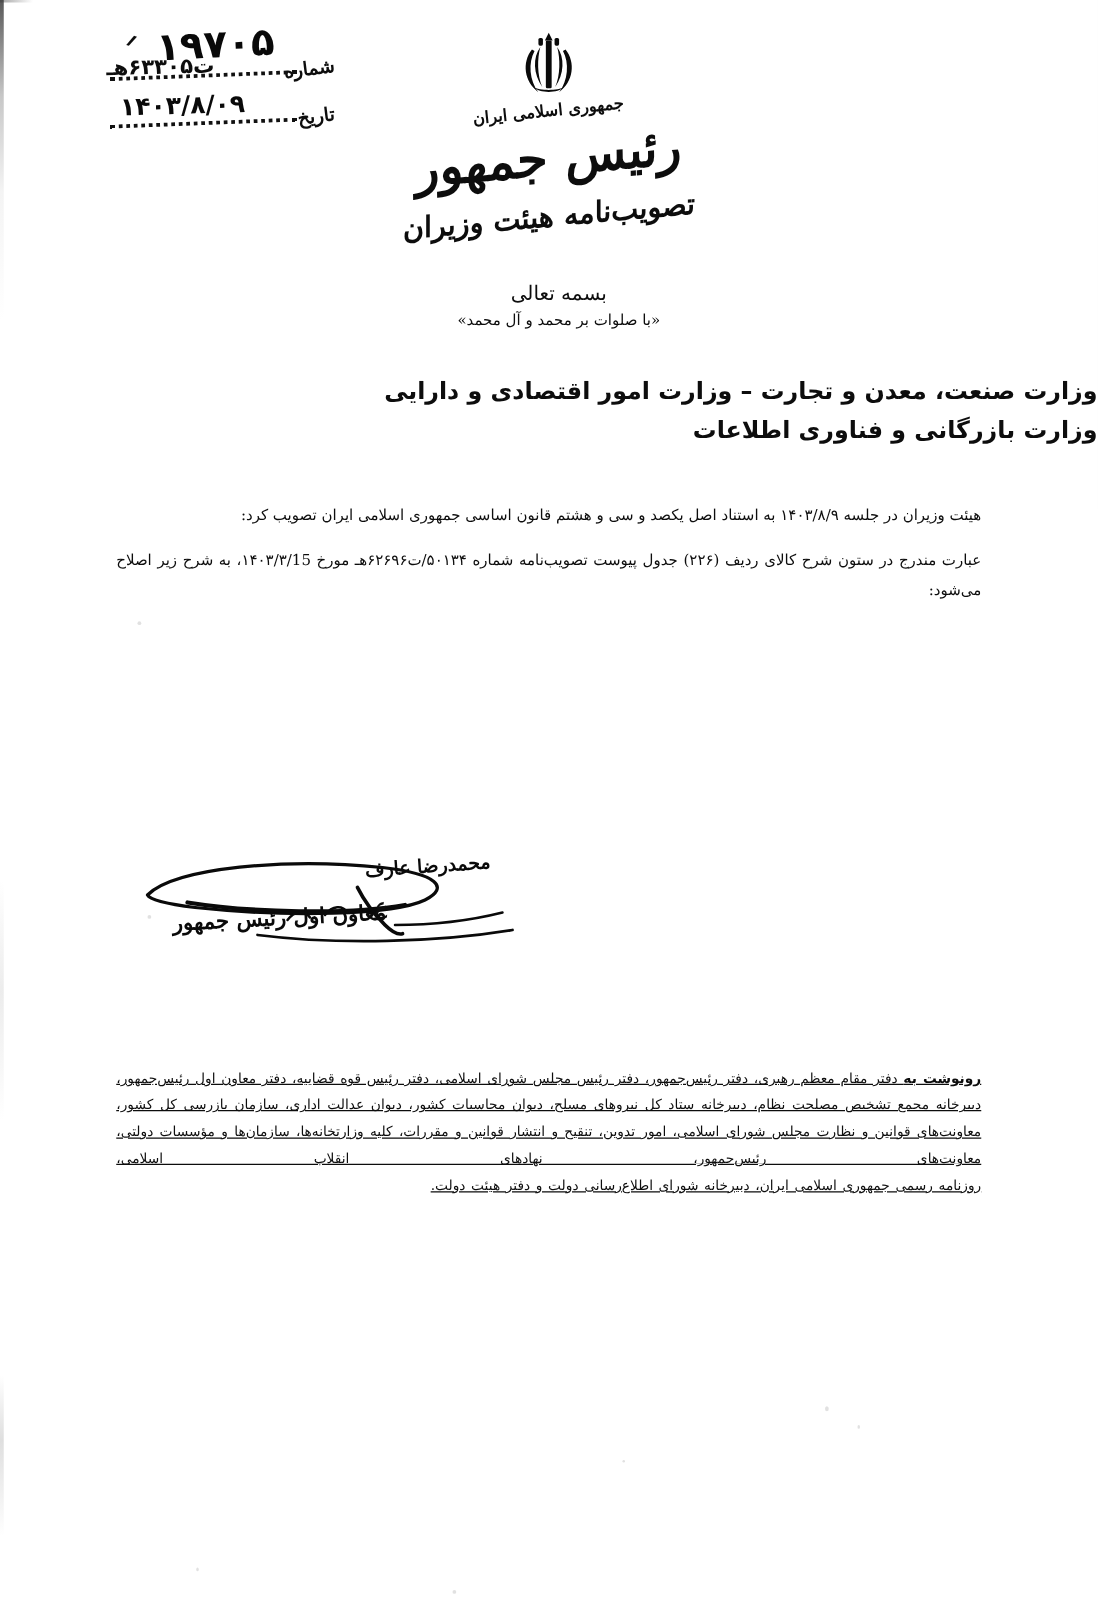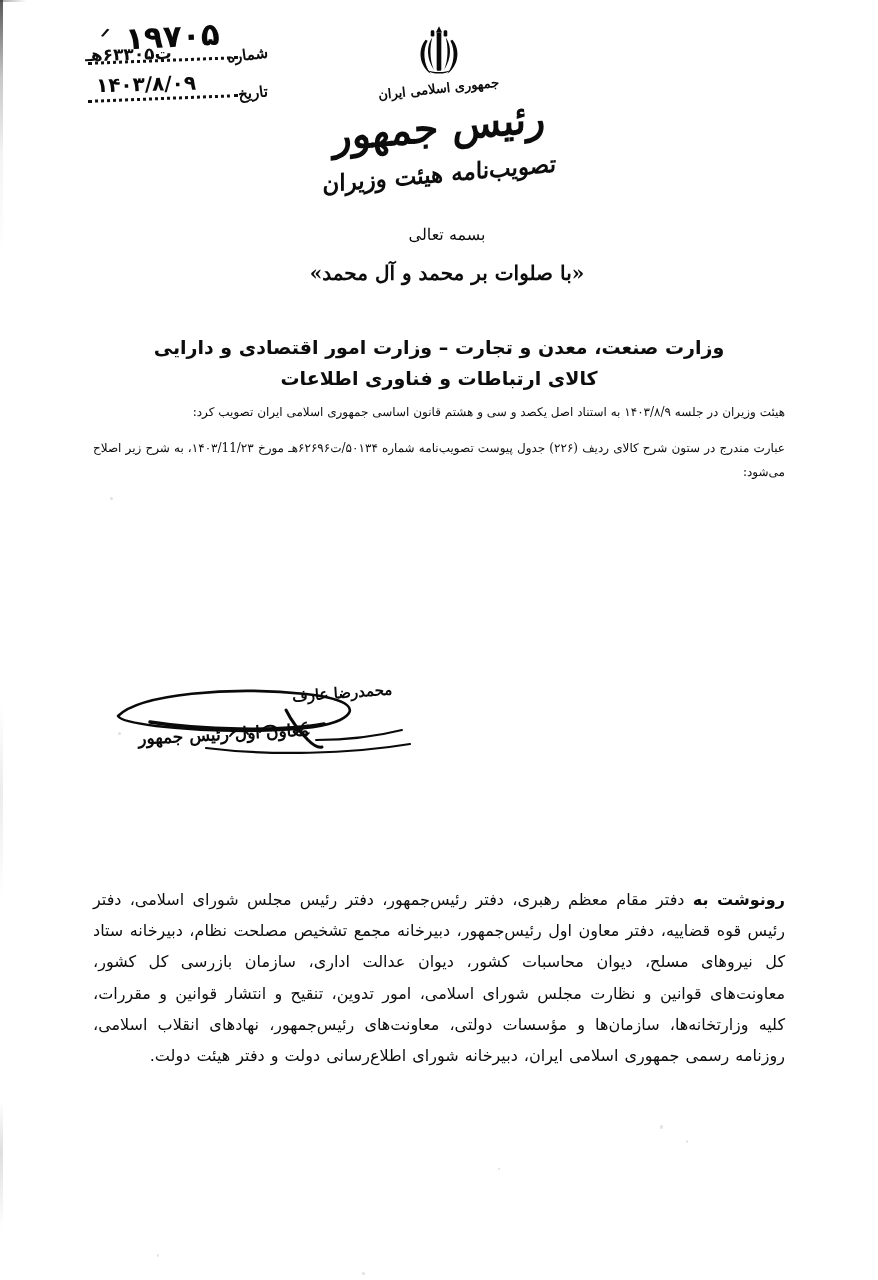--- a/index.html
+++ b/index.html
@@ -96,29 +96,28 @@
     display:inline-block;
     letter-spacing:-1.5px;
   }
 
   
   .basmala{
     position:absolute;left:16px;right:0;top:225px;text-align:center;
     font-family:"DejaVu Serif","Liberation Serif",serif;
   }
   .basmala-1{font-size:16px;font-weight:500;letter-spacing:-.5px;}
-  .basmala-2{font-size:20px;font-weight:700;margin-top:17px;letter-spacing:-.5px;}
+  .basmala-2{font-size:12px;font-weight:400;margin-top:5px;letter-spacing:-.5px;}
 
   
   .addressees{
-    position:absolute;left:0;right:0;top:298px;text-align:center;
+    position:absolute;left:0;right:0;top:298px;
     font-family:"DejaVu Sans","Liberation Sans",sans-serif;
     font-weight:700;font-size:19px;line-height:1.65;
     letter-spacing:-.3px;
-    margin-top:34px;
   }
 
   
   .body-text{
     position:absolute;right:93px;left:93px;top:400px;
     font-family:"DejaVu Serif","Liberation Serif",serif;
     font-size:12px;line-height:2.05;text-align:justify;
     text-align-last:right;
     letter-spacing:-.2px;
   }
@@ -150,26 +149,27 @@
   .sig-initials{
     position:absolute;left:300px;top:55px;
     font-family:"DejaVu Serif","Liberation Serif",serif;
     font-size:17px;font-weight:700;
     transform:rotate(-8deg) skewX(-12deg);
     letter-spacing:-2px;
   }
 
   
   .copies{
-    position:absolute;right:93px;left:93px;top:884px;
-    font-family:"DejaVu Sans","Liberation Sans",sans-serif;
-    font-size:16px;line-height:1.95;
+    position:absolute;right:93px;left:93px;top:852px;
+    font-family:"DejaVu Sans","Liberation Sans",sans-serif;
+    font-size:11px;line-height:1.95;
     text-align:justify;text-align-last:justify;
     word-spacing:1px;
     letter-spacing:.2px;
+    text-decoration:underline;
   }
   .copies b{font-weight:700;}
   .copies .last-line{text-align-last:right;}
 
   
   .speck{position:absolute;background:#c9c9c9;border-radius:50%;opacity:.55;}
 </style>
 </head>
 <body>
 
@@ -230,26 +230,26 @@
 
   </div>
 
   <div class="basmala">
     <div class="basmala-1">بسمه تعالی</div>
     <div class="basmala-2">«با صلوات بر محمد و آل محمد»</div>
   </div>
 
   <div class="addressees">
     <div>وزارت صنعت، معدن و تجارت – وزارت امور اقتصادی و دارایی</div>
-    <div>کالای ارتباطات و فناوری اطلاعات</div>
+    <div>وزارت بازرگانی و فناوری اطلاعات</div>
   </div>
 
   <div class="body-text">
     <p>هیئت وزیران در جلسه ۱۴۰۳/۸/۹ به استناد اصل یکصد و سی و هشتم قانون اساسی جمهوری اسلامی ایران تصویب کرد:</p>
-    <p>عبارت مندرج در ستون شرح کالای ردیف (۲۲۶) جدول پیوست تصویب‌نامه شماره ۵۰۱۳۴/ت۶۲۶۹۶هـ مورخ ۱۴۰۳/11/۲۳، به شرح زیر اصلاح می‌شود:</p>
+    <p>عبارت مندرج در ستون شرح کالای ردیف (۲۲۶) جدول پیوست تصویب‌نامه شماره ۵۰۱۳۴/ت۶۲۶۹۶هـ مورخ ۱۴۰۳/۳/15، به شرح زیر اصلاح می‌شود:</p>
   </div>
 
   <div class="signature-area">
 
     <svg class="sig-svg" width="360" height="100" viewBox="0 0 360 100">
       <g fill="none" stroke="#0a0a0a" stroke-linecap="round" stroke-linejoin="round">
 
         <path d="M8 46 C30 24 120 16 196 24 C240 29 250 40 230 50 C205 62 120 64 46 56 C22 53 10 50 8 46 Z" stroke-width="2.6"></path>
         <path d="M40 52 C90 60 170 62 214 54" stroke-width="3.4"></path>
 

